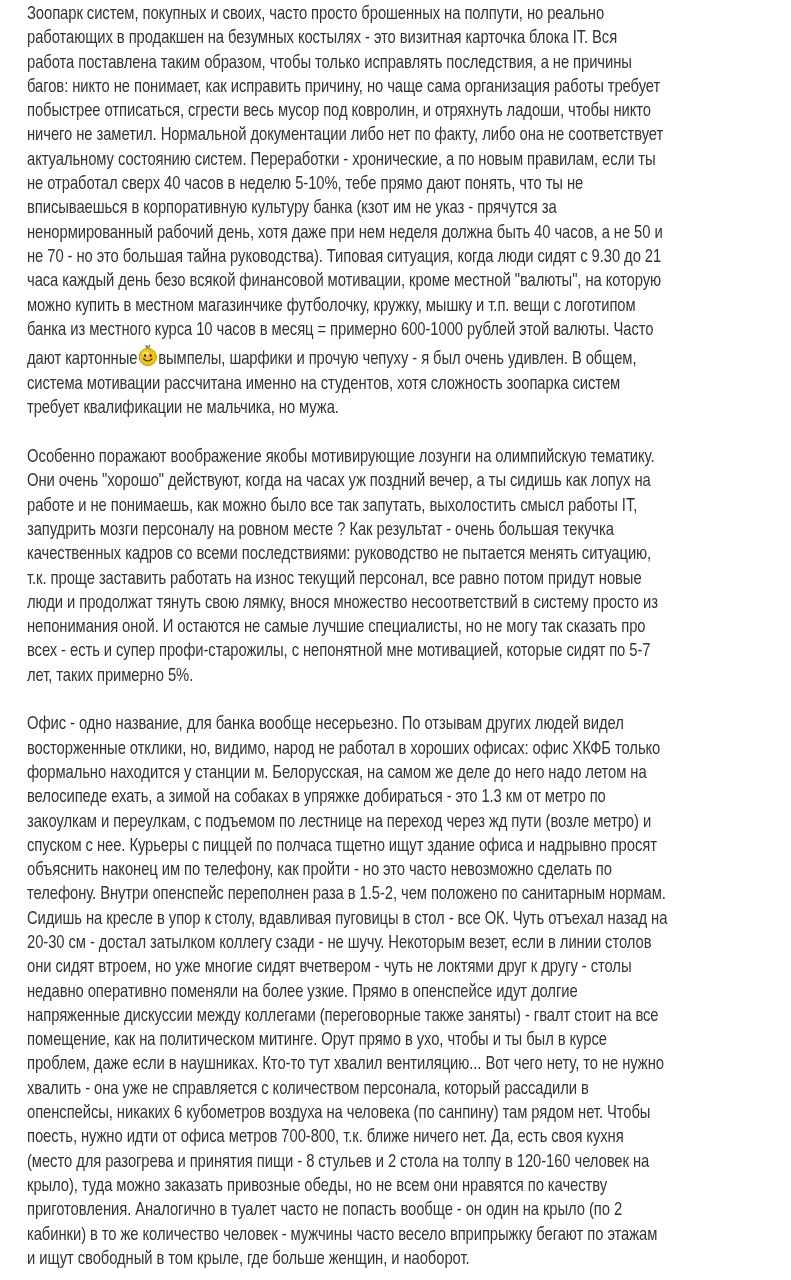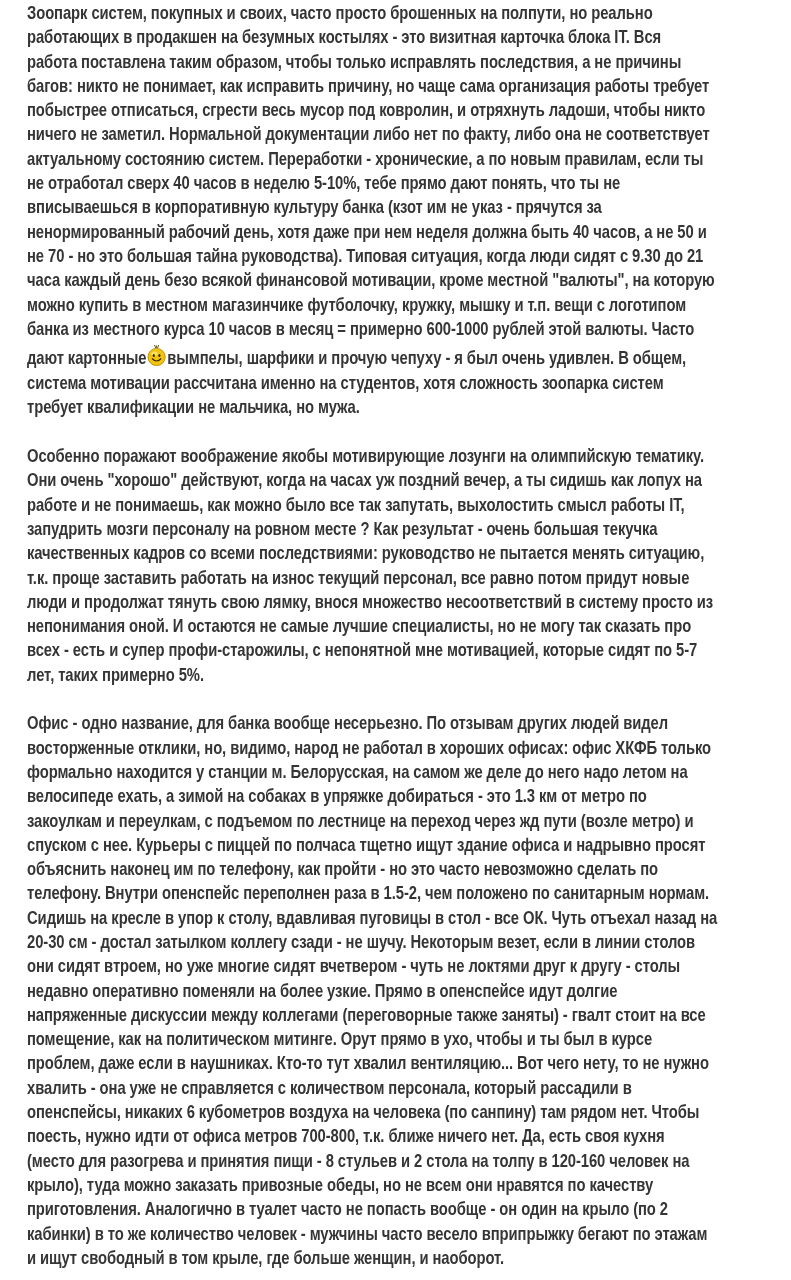--- a/index.html
+++ b/index.html
@@ -14,21 +14,20 @@
       position: relative;
     }
     .review {
       position: absolute;
       left: 27px;
       top: 1px;
       width: 760px;
     }
     .para {
       margin: 0 0 24.3px 0;
-      font-weight: bold;
     }
     .line {
       display: block;
       height: 24.3px;
       line-height: 24.3px;
       font-family: "Liberation Sans", sans-serif;
       font-size: 18.5px;
       color: #353535;
       white-space: nowrap;
       transform-origin: 0 50%;

